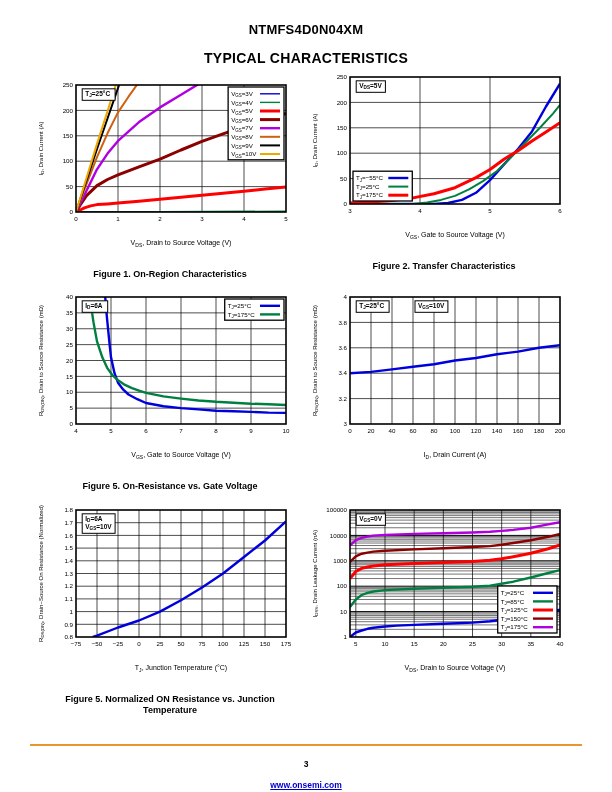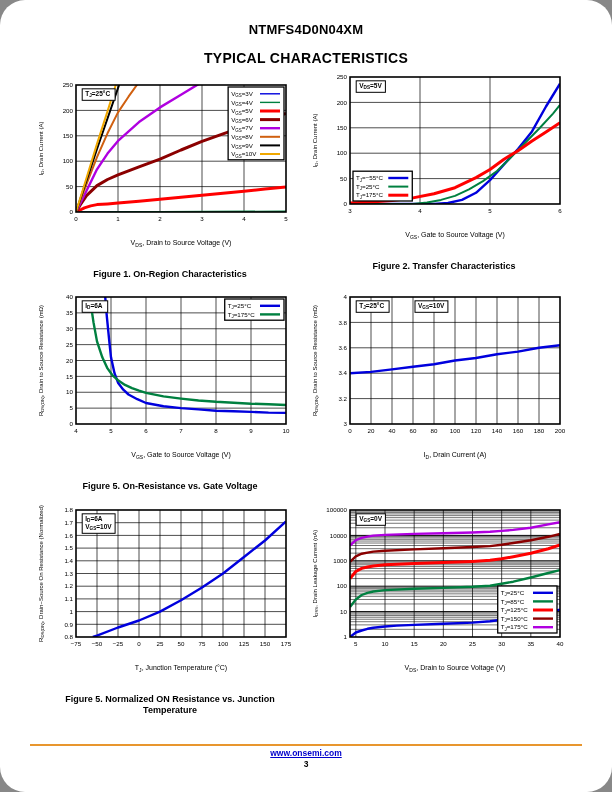--- a/index.html
+++ b/index.html
@@ -1,17 +1,17 @@
 <!DOCTYPE html>
 <html><head>
 <meta charset="utf-8">
 <style>
   html,body{margin:0;padding:0;background:#888;}
   .page{position:relative;width:612px;height:792px;background:#ffffff;margin:0 auto;
-        font-family:"Liberation Sans",sans-serif;color:#000;overflow:hidden;border-radius:25px;}
+        font-family:"Liberation Sans",sans-serif;color:#000;overflow:hidden;}
   .doc-title{position:absolute;top:22px;left:0;width:612px;text-align:center;
              font-size:13px;font-weight:bold;letter-spacing:.2px;}
   .doc-subtitle{position:absolute;top:50px;left:0;width:612px;text-align:center;
                 font-size:14px;font-weight:bold;letter-spacing:.3px;}
   .fig{position:absolute;width:268px;}
   .fig svg{display:block;}
   .fig-caption{margin:21px auto 0 auto;max-width:235px;text-align:center;
                font-size:9px;font-weight:bold;line-height:1.25;}
   #fig1{left:36px;top:78px;} #fig2{left:310px;top:70px;}
   #fig3{left:36px;top:290px;} #fig4{left:310px;top:290px;}
@@ -418,15 +418,15 @@
           <line x1="223" y1="107" x2="243" y2="107" stroke="#ff0000" stroke-width="3"></line>
           <text x="190.72" y="117.8" font-size="6.2"><tspan>T</tspan><tspan font-size="4.46" dy="1.49">J</tspan><tspan dy="-1.49">=150°C</tspan></text>
           <line x1="223" y1="115.6" x2="243" y2="115.6" stroke="#8b0000" stroke-width="2.4"></line>
           <text x="190.72" y="126.4" font-size="6.2"><tspan>T</tspan><tspan font-size="4.46" dy="1.49">J</tspan><tspan dy="-1.49">=175°C</tspan></text>
           <line x1="223" y1="124.2" x2="243" y2="124.2" stroke="#b000e0" stroke-width="2.4"></line>
         </g>
       </svg>
   </div>
 
   <div class="footer-rule" style="background: rgb(232, 150, 46);"></div>
-  <a class="footer-link" href="#" style="color: rgb(0, 0, 204);">www.onsemi.com</a>
+  <a class="footer-link" href="#" style="color: rgb(0, 0, 204); margin-top: 32px;">www.onsemi.com</a>
   <div class="footer-page">3</div>
 </div>
 
 </body></html>

